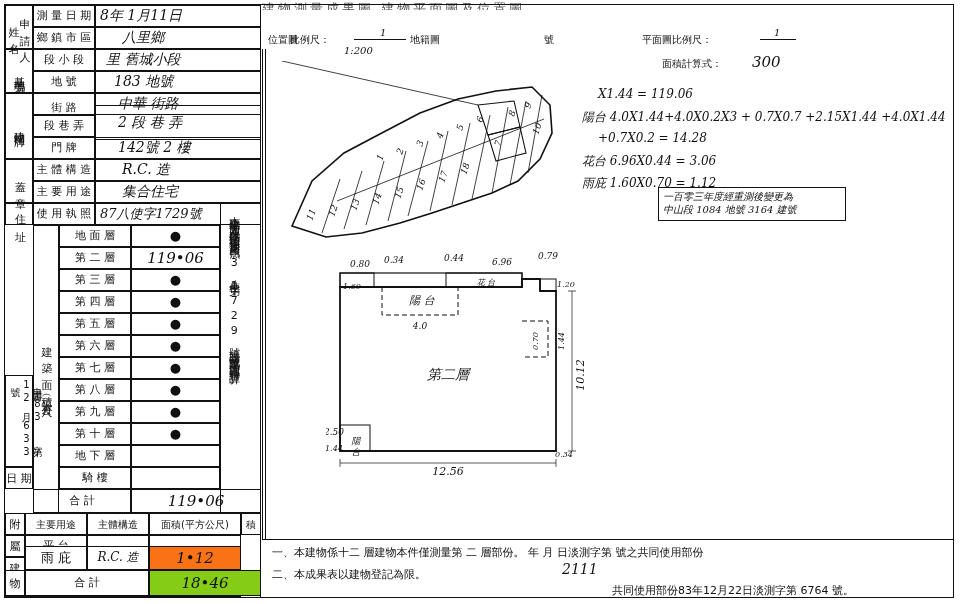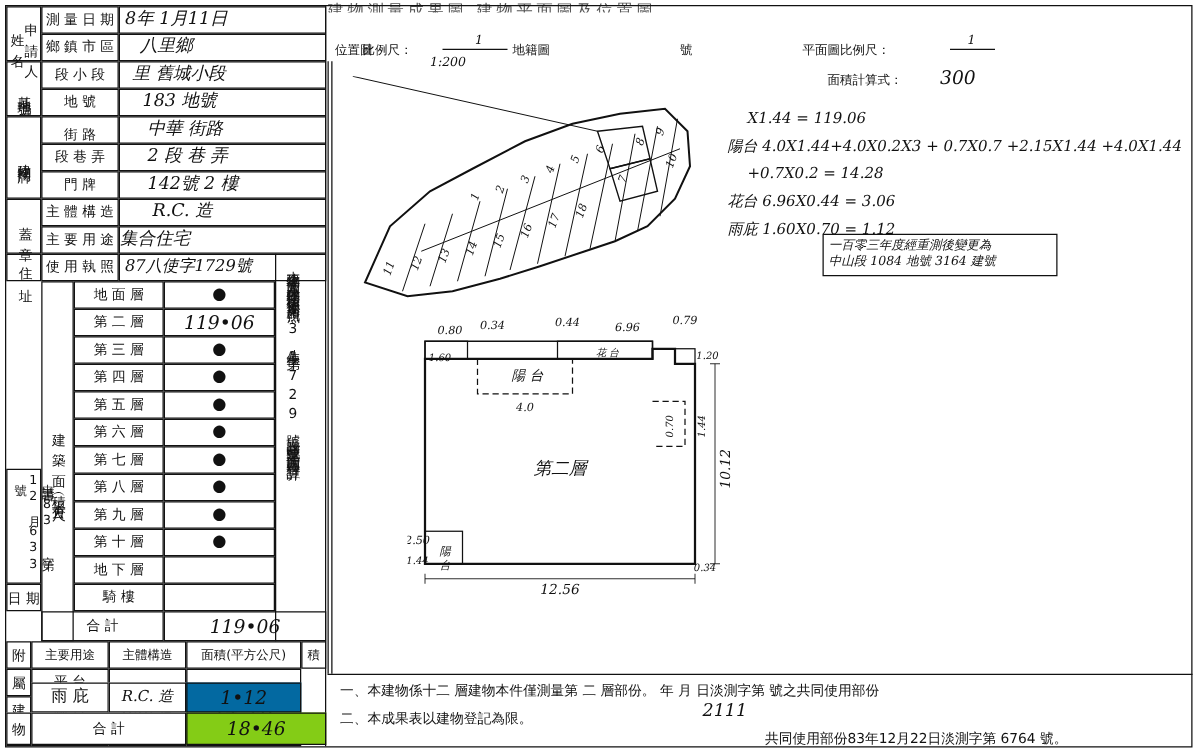--- a/index.html
+++ b/index.html
@@ -49,21 +49,21 @@
     <div class="cell ctr" style="left:28px;top:0px;width:62px;height:22px;">
       <span>測 量 日 期</span>
     </div>
     <div class="cell lft" style="left:90px;top:0px;width:166px;height:22px;padding-left:4px;">
       <span class="val">8年 1月11日</span>
     </div>
 
     <div class="cell ctr" style="left:28px;top:22px;width:62px;height:22px;">
       <span>鄉 鎮 市 區</span>
     </div>
-    <div class="cell lft" style="left:90px;top:22px;width:166px;height:22px;padding-left:16px;">
+    <div class="cell lft" style="left:90px;top:22px;width:166px;height:22px;padding-left:26px;">
       <span class="val">八里鄉</span>
     </div>
 
     <div class="cellv ctr vert" style="left:0px;top:44px;width:28px;height:44px;font-size:11px;line-height:1;">
       <span>基地地號</span>
     </div>
     <div class="cell ctr" style="left:28px;top:44px;width:62px;height:22px;">
       <span>段 小 段</span>
     </div>
     <div class="cell lft" style="left:90px;top:44px;width:166px;height:22px;padding-left:10px;">
@@ -81,21 +81,21 @@
     </div>
     <div class="cell ctr" style="left:28px;top:88px;width:62px;height:22px;align-items:flex-end;">
       <span>街 路</span>
     </div>
     <div class="cell lft" style="left:90px;top:88px;width:166px;height:22px;padding-left:22px;">
       <span class="val">中華 街路</span>
     </div>
     <div class="cell ctr" style="left:28px;top:110px;width:62px;height:22px;">
       <span>段 巷 弄</span>
     </div>
-    <div class="cell lft" style="left:90px;top:110px;width:166px;height:22px;padding-left:22px;">
+    <div class="cell lft" style="left:90px;top:100px;width:166px;height:35px;padding-left:22px;">
       <span class="val">2 段 巷 弄</span>
     </div>
     <div class="cell ctr" style="left:28px;top:132px;width:62px;height:22px;">
       <span>門 牌</span>
     </div>
     <div class="cell lft" style="left:90px;top:132px;width:166px;height:22px;padding-left:22px;">
       <span class="val">142號 2 樓</span>
     </div>
 
     <div class="cellv ctr vert" style="left:0px;top:154px;width:28px;height:44px;font-size:11px;">
@@ -103,21 +103,21 @@
     </div>
     <div class="cell ctr" style="left:28px;top:154px;width:62px;height:22px;">
       <span>主 體 構 造</span>
     </div>
     <div class="cell lft" style="left:90px;top:154px;width:166px;height:22px;padding-left:26px;">
       <span class="val">R.C. 造</span>
     </div>
     <div class="cell ctr" style="left:28px;top:176px;width:62px;height:22px;">
       <span>主 要 用 途</span>
     </div>
-    <div class="cell lft" style="left:90px;top:176px;width:166px;height:22px;">
+    <div class="cell lft" style="left:90px;top:176px;width:166px;height:22px;padding-left:26px;">
       <span class="val">集合住宅</span>
     </div>
 
     <div class="cellv ctr vert" style="left:0px;top:198px;width:28px;height:22px;font-size:11px;">
       <span>住 址</span>
     </div>
     <div class="cell ctr" style="left:28px;top:198px;width:62px;height:22px;">
       <span>使 用 執 照</span>
     </div>
     <div class="cell lft" style="left:90px;top:198px;width:166px;height:22px;padding-left:4px;">
@@ -287,21 +287,21 @@
       </div>
 
   </div>
 
   <div class="cell ctr" style="left:25px;top:546px;width:62px;height:24px;background:#fff;">
       <span style="font-size:13px;">雨 庇</span>
     </div>
   <div class="cell ctr" style="left:87px;top:546px;width:62px;height:24px;background:#fff;">
       <span class="val" style="font-size:12px;">R.C. 造</span>
     </div>
-  <div class="cell ctr" style="left:149px;top:546px;width:92px;height:24px;background:#0369a1;">
+  <div class="cell ctr" style="left:149px;top:546px;width:92px;height:24px;background:#f97316;">
       <span class="val" style="font-size:15px;">1•12</span>
     </div>
 
   <div class="cellv ctr" style="left:5px;top:570px;width:20px;height:26px;background:#fff;font-size:11px;">
       <span>物</span>
     </div>
   <div class="cell ctr" style="left:25px;top:570px;width:124px;height:26px;background:#fff;">
       <span>合 計</span>
     </div>
   <div class="cell ctr" style="left:149px;top:570px;width:112px;height:26px;background:#84cc16;">

